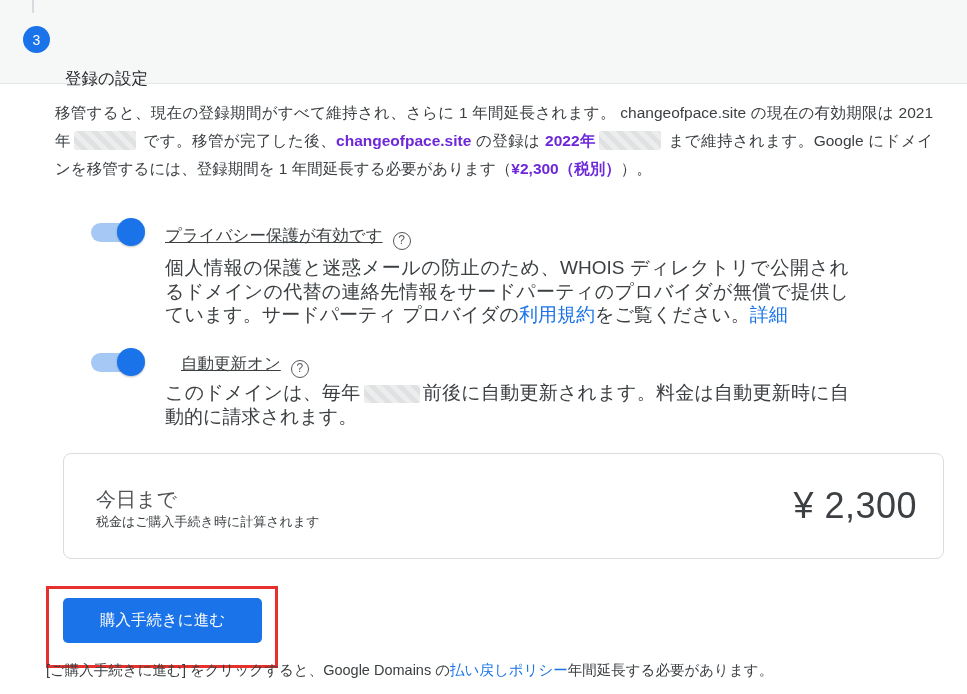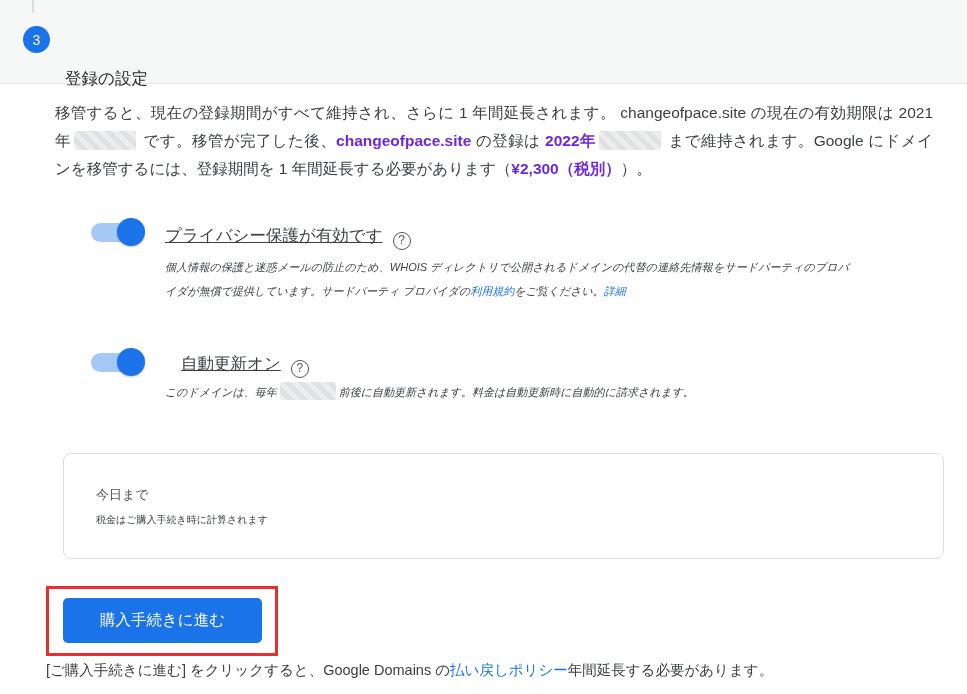--- a/index.html
+++ b/index.html
@@ -30,34 +30,34 @@
   .toggle .track { position: absolute; left: 2px; top: 5px; width: 47px; height: 19px;
                    border-radius: 10px; background: #a6c8f4; }
   .toggle .knob { position: absolute; right: 0; top: 0; width: 28px; height: 28px;
                   border-radius: 50%; background: #1a73e8;
                   box-shadow: 0 1px 2px rgba(0,0,0,.25); }
   .toggle-label { position: absolute; font-size: 16.5px; color: #3c4043; text-decoration: underline; }
   .help-icon { display: inline-block; width: 18px; height: 18px; margin-left: 10px;
                border: 1.6px solid #55585c; border-radius: 50%; color: #55585c;
                font-size: 12px; line-height: 15px; text-align: center;
                vertical-align: -3px; cursor: pointer; }
-  .toggle-desc { position: absolute; left: 165px; width: 684px; font-size: 11px;
-                 line-height: 23.5px; color: #3c4043; text-align: justify; font-style: italic; }
+  .toggle-desc { position: absolute; left: 165px; width: 684px; font-size: 19px;
+                 line-height: 23.5px; color: #3c4043; text-align: justify; }
   .toggle-desc .redacted { height: 18px; width: 56px; }
 
   
   .price-box { position: absolute; left: 63px; top: 453px; width: 881px; height: 106px;
                border: 1px solid #dadce0; border-radius: 8px; background: #fff; }
-  .pb-title { position: absolute; left: 32px; top: 32px; font-size: 13px; color: #505356; }
-  .pb-sub { position: absolute; left: 32px; top: 59px; font-size: 10px; color: #3c4043; }
+  .pb-title { position: absolute; left: 32px; top: 32px; font-size: 20px; color: #505356; }
+  .pb-sub { position: absolute; left: 32px; top: 59px; font-size: 13px; color: #3c4043; }
   .pb-amount { position: absolute; right: 26px; top: 31px; font-size: 36px;
                letter-spacing: 0.5px; color: #3c4043; }
 
   
-  .annotation { position: absolute; left: 46px; top: 586px; width: 232px; height: 70px;
+  .annotation { position: absolute; left: 46px; top: 586px; width: 232px; height: 82px;
                 border: 3px solid #e5302c; }
   .cta { position: absolute; left: 14px; top: 9px; width: 199px; height: 45px;
          background: #1a73e8; color: #fff; border: none; border-radius: 5px;
          font-family: inherit; font-size: 15.5px; cursor: pointer; }
 
   
   .footer-note { position: absolute; left: 46px; top: 661px; width: 900px;
                  font-size: 14.5px; color: #3c4043; }
 </style>
 </head>
@@ -87,20 +87,21 @@
     <div class="knob"></div>
   </div>
   <div class="toggle-label" style="left:181px; top:353px;">
     <span>自動更新オン</span><span class="help-icon">?</span>
   </div>
   <div class="toggle-desc" style="top:381px;"><span>このドメインは、毎年</span><span class="redacted"></span><span>前後に自動更新されます。料金は自動更新時に自動的に請求されます。</span></div>
 
   <div class="price-box">
     <div class="pb-title">今日まで</div>
     <div class="pb-sub">税金はご購入手続き時に計算されます</div>
+    <div class="pb-amount">¥ 2,300</div>
   </div>
 
   <div class="annotation">
     <button class="cta">購入手続きに進む</button>
   </div>
 
   <div class="footer-note"><span>[ご購入手続きに進む] をクリックすると、Google Domains の</span><span class="link">払い戻しポリシー</span><span>年間延長する必要があります。</span></div>
 
 </div>
 

